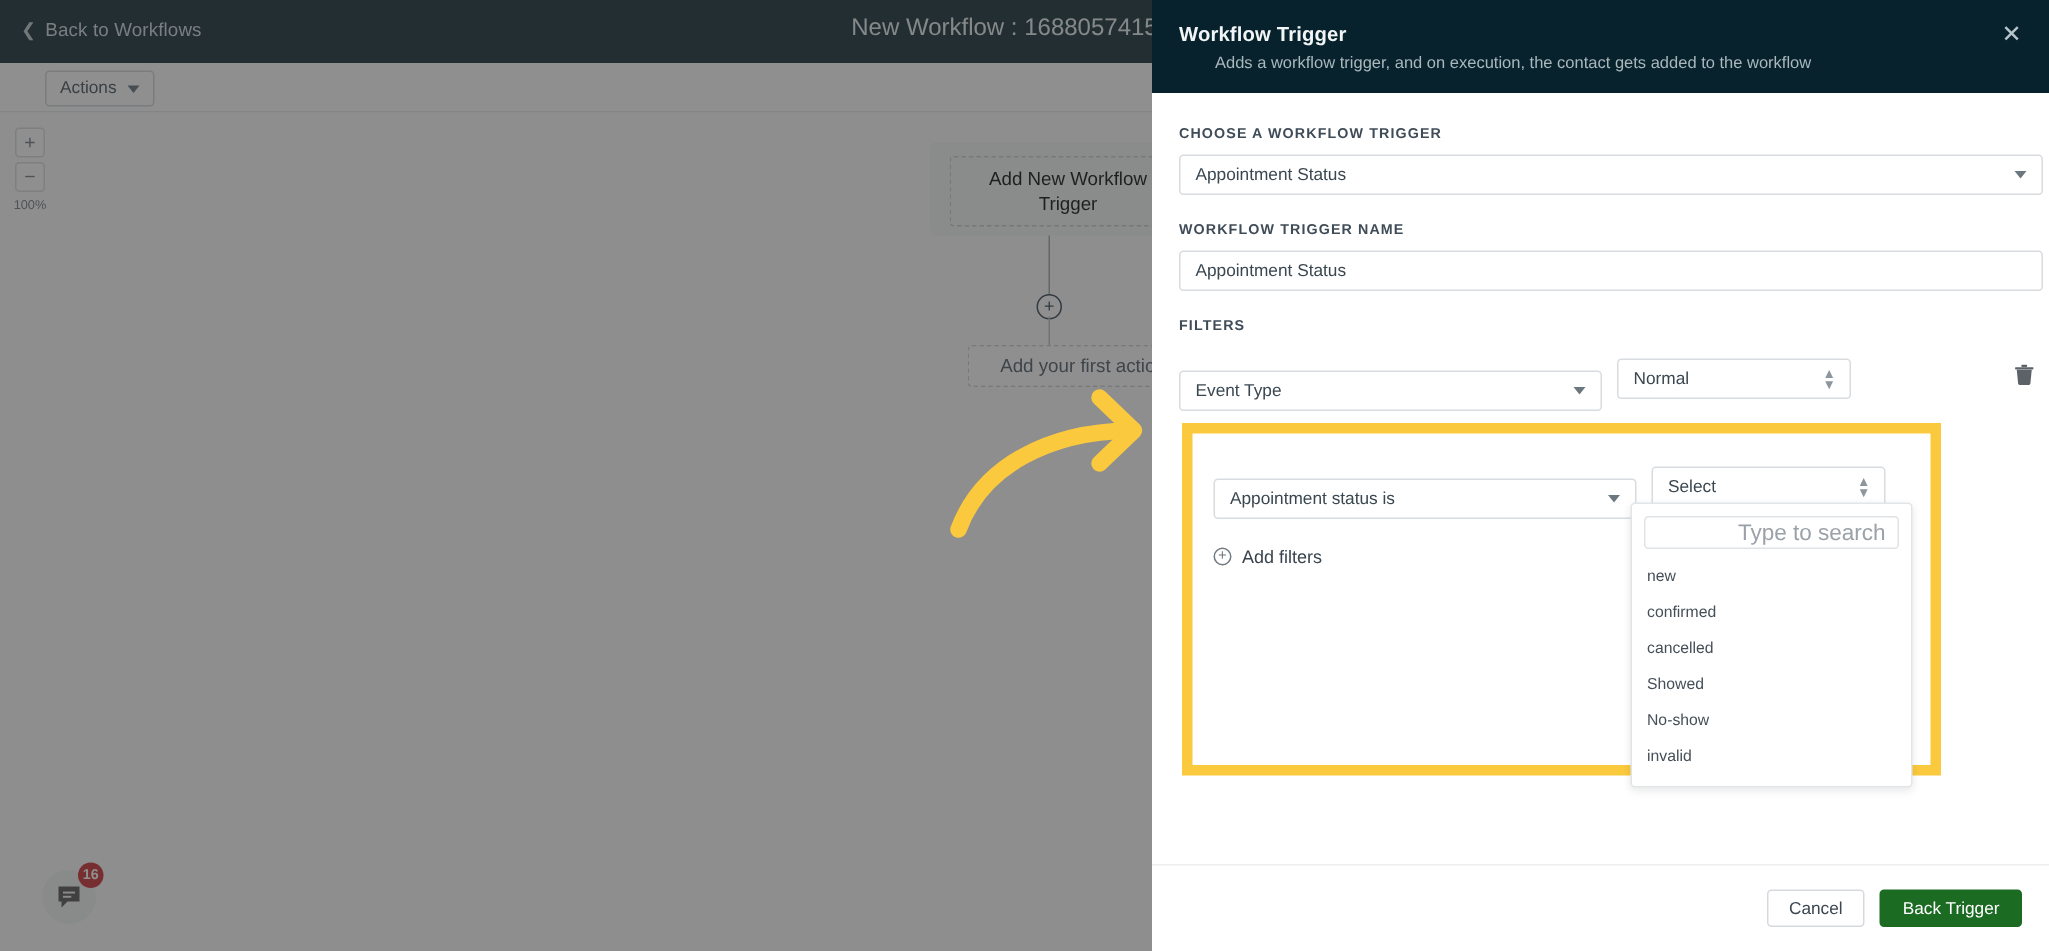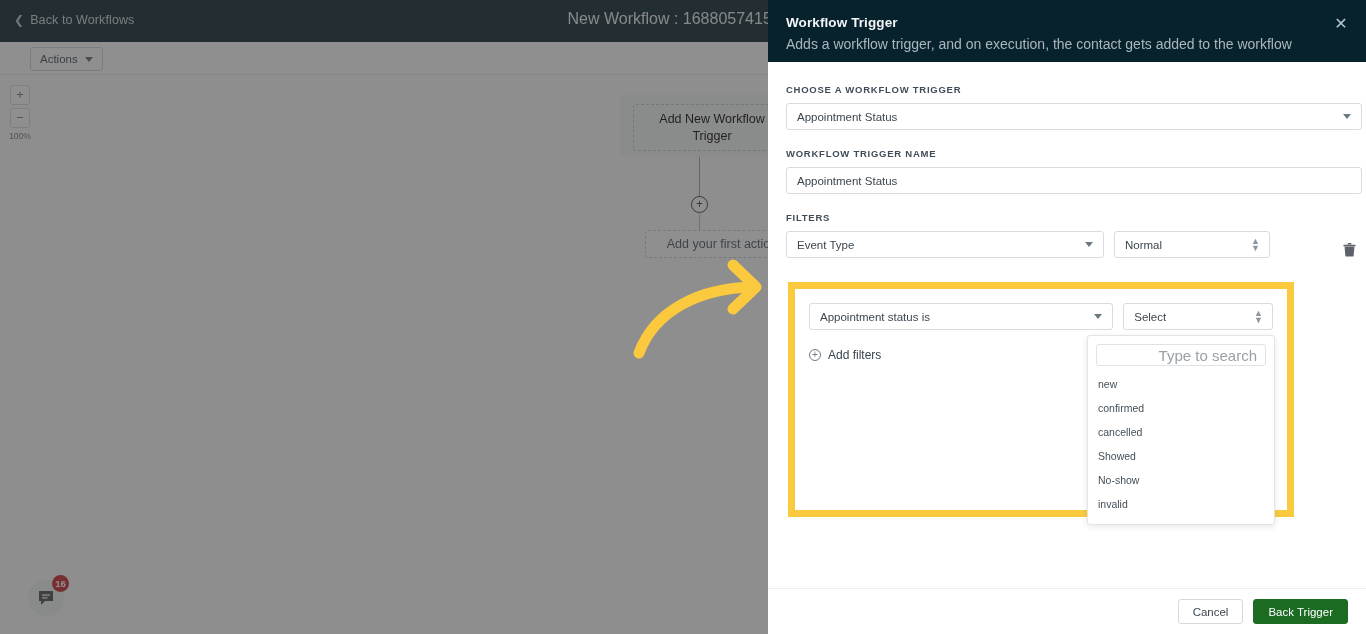--- a/index.html
+++ b/index.html
@@ -104,21 +104,21 @@
   
   .panel {
     position: absolute; right: 0; top: 0; width: 598px; height: 634px;
     background: #ffffff; display: flex; flex-direction: column;
   }
   .panel-head {
     background: #07222c; color: #fff; padding: 15px 22px 16px 18px;
     position: relative; height: 62px; flex: 0 0 auto;
   }
   .panel-title { font-size: 13.5px; font-weight: 700; color: #f2f5f6; letter-spacing: .1px; }
-  .panel-sub { font-size: 14px; color: #aab7bd; margin-top: 6px; }
+  .panel-sub { font-size: 11px; color: #aab7bd; margin-top: 6px; margin-left: 24px; }
   .panel-close {
     position: absolute; right: 16px; top: 15px; width: 18px; height: 18px;
     color: #b8c4cb; font-size: 16px; line-height: 18px; text-align: center;
   }
 
   .panel-body { flex: 1 1 auto; padding: 22px 4px 0 18px; position: relative; overflow: hidden; }
   .field-label {
     font-size: 9.5px; font-weight: 700; letter-spacing: .75px;
     color: #3f4c58; text-transform: uppercase; margin-bottom: 8px;
   }
@@ -129,21 +129,21 @@
   }
   .select-box .chev {
     position: absolute; right: 10px; top: 10px;
     width: 0; height: 0; border-left: 4px solid transparent;
     border-right: 4px solid transparent; border-top: 5px solid #6c7880;
   }
   .gap18 { height: 18px; }
 
   .filters-area { margin-top: 0; position: relative; }
   .filter-row { display: flex; align-items: center; gap: 10px; margin-bottom: 12px; }
-  .fr-left  { width: 318px; }
+  .fr-left  { width: 282px; margin-top: 16px; }
   .fr-right { width: 156px; }
   .stepper { position: absolute; right: 9px; top: 6px; color: #8d969d; font-size: 9px; line-height: 7px; }
 
   .add-filters {
     display: flex; align-items: center; gap: 7px;
     font-size: 12px; color: #39444e; margin-top: 18px;
   }
   .circ-plus {
     width: 12px; height: 12px; border: 1px solid #707a82; border-radius: 50%;
     font-size: 10px; line-height: 10px; text-align: center; color: #707a82;
@@ -165,21 +165,21 @@
     background: #fff; border: 1px solid #e2e5e8; border-radius: 3px;
     box-shadow: 0 2px 6px rgba(0,0,0,.09); padding: 8px 0 8px 0; z-index: 9;
   }
   .dd-search {
     margin: 0 8px 6px 8px; height: 22px; border: 1px solid #dfe3e6; border-radius: 3px;
     display: flex; align-items: center; padding: 0 8px; font-size: 15px; color: #9aa1a8; justify-content: flex-end;
   }
   .dd-item { padding: 6px 10px; font-size: 10.5px; color: #454f58; }
 
   .panel-foot {
-    flex: 0 0 auto; height: 46px; border-top: 1px solid #eceef0;
+    flex: 0 0 auto; height: 58px; border-top: 1px solid #eceef0;
     display: flex; align-items: center; justify-content: flex-end; gap: 10px;
     padding-right: 18px; background: #fff;
   }
   .btn {
     height: 25px; padding: 0 14px; border-radius: 3px; font-size: 11.5px;
     display: flex; align-items: center; justify-content: center;
   }
   .btn-cancel { background: #fff; border: 1px solid #d5d9dd; color: #3b4650; }
   .btn-save { background: #1c6b23; border: 1px solid #1c6b23; color: #fff; }
 

